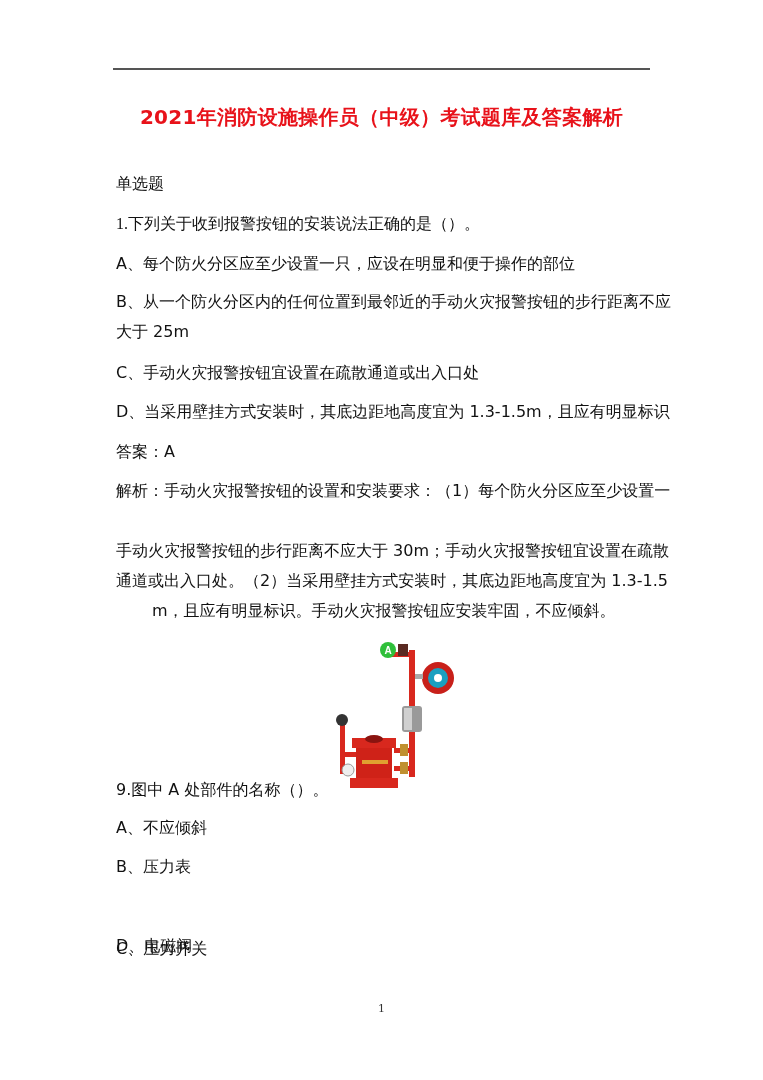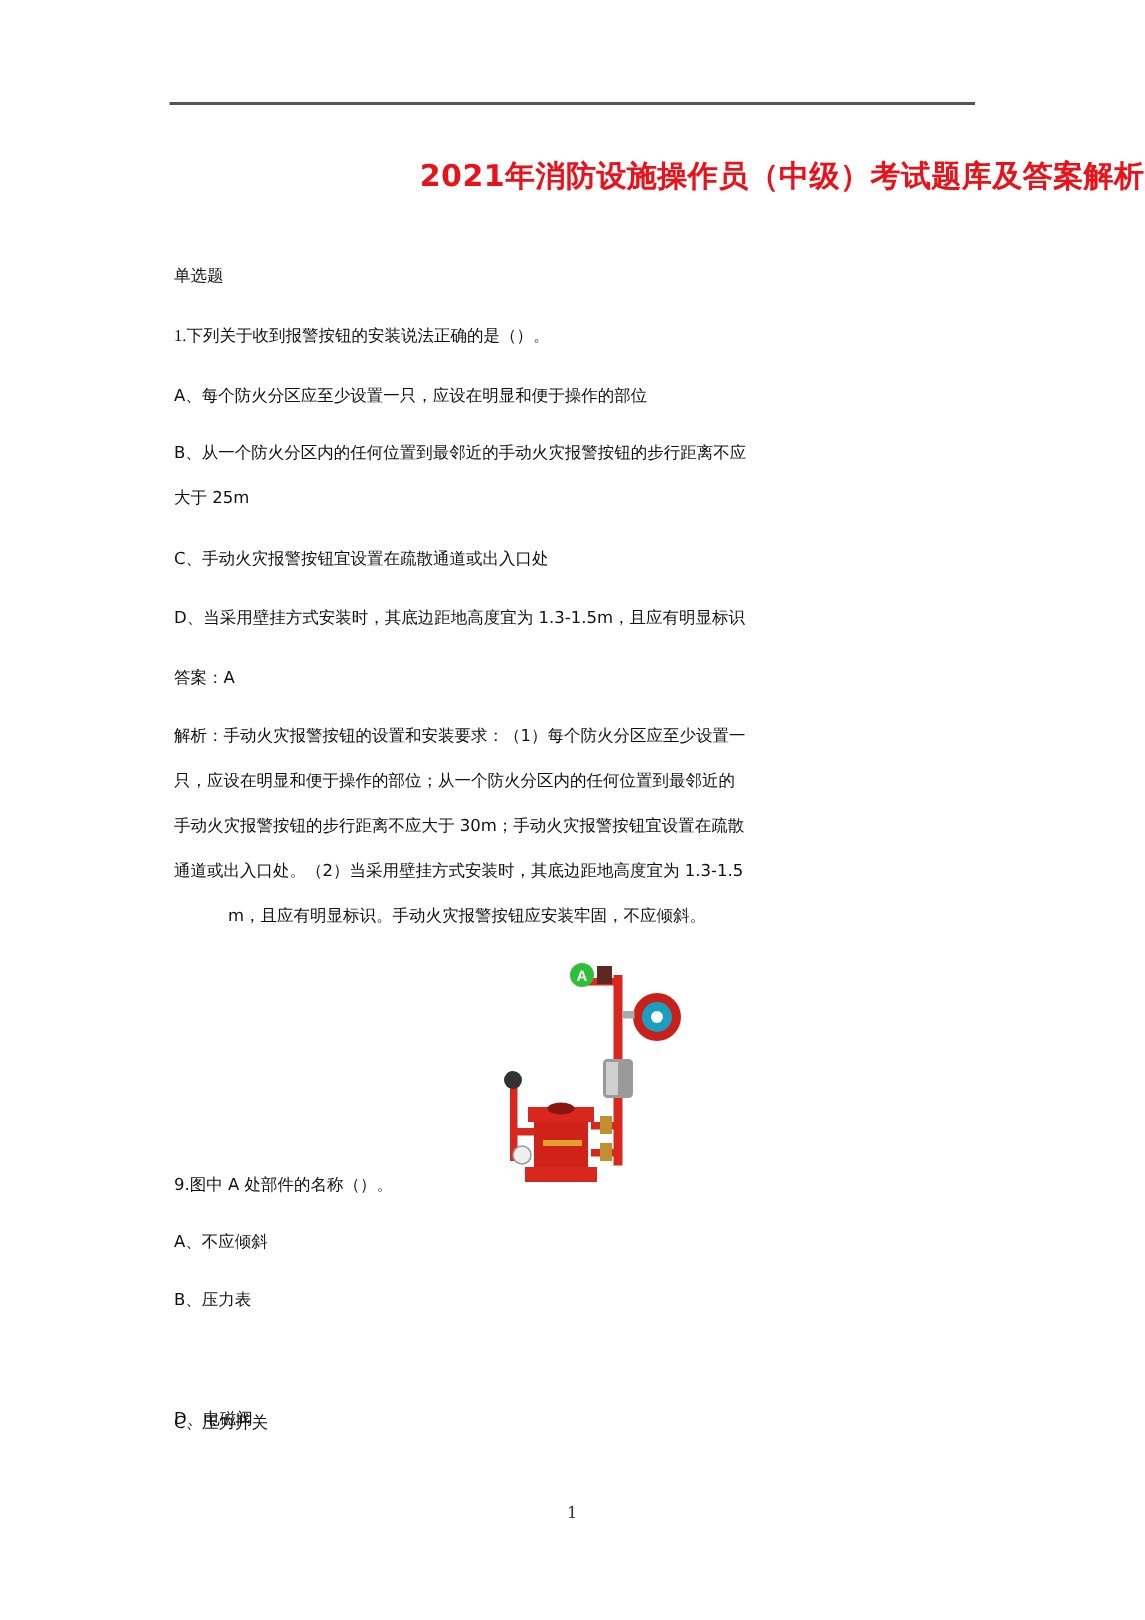--- a/index.html
+++ b/index.html
@@ -1,22 +1,22 @@
 <!DOCTYPE html>
 <html><head>
 <meta charset="utf-8">
 <style>
   html, body { margin:0; padding:0; background:#ffffff; }
   body { width:763px; height:1080px; position:relative; overflow:hidden;
          font-family:"DejaVu Sans", "Liberation Sans", sans-serif; color:#111; }
   .page { position:absolute; left:0; top:0; width:763px; height:1080px; background:#fff; }
   .rule { position:absolute; left:113px; top:68px; width:537px; height:2px; background:#555; }
-  .title { position:absolute; left:0; width:763px; top:104px; text-align:right;
+  .title { position:absolute; left:0; width:763px; top:104px; text-align:center;
            font-size:20px; font-weight:bold; color:#e8121a; letter-spacing:0.3px; }
-  .line { position:absolute; left:116px; font-size:11px; line-height:20px; white-space:nowrap; color:#111;text-align:right; }
+  .line { position:absolute; left:116px; font-size:16px; line-height:20px; white-space:nowrap; color:#111;text-align:right; }
   .figure { position:absolute; left:320px; top:638px; width:150px; height:162px; }
   .pageno { position:absolute; left:0; width:763px; top:1002px; text-align:center;
             font-family:"DejaVu Serif", serif; font-size:11px; color:#333; }
 </style>
 </head>
 <body>
 
 <div class="page">
   <div class="rule"></div>
   <div class="title">2021年消防设施操作员（中级）考试题库及答案解析</div>
@@ -25,21 +25,20 @@
 
   <div class="line" style="top:214px;font-family:Liberation Serif, serif;">1.下列关于收到报警按钮的安装说法正确的是（）。</div>
   <div class="line" style="top:254px;">A、每个防火分区应至少设置一只，应设在明显和便于操作的部位</div>
   <div class="line" style="top:292px;">B、从一个防火分区内的任何位置到最邻近的手动火灾报警按钮的步行距离不应</div>
   <div class="line" style="top:322px;">大于 25m</div>
   <div class="line" style="top:363px;">C、手动火灾报警按钮宜设置在疏散通道或出入口处</div>
   <div class="line" style="top:402px;">D、当采用壁挂方式安装时，其底边距地高度宜为 1.3-1.5m，且应有明显标识</div>
   <div class="line" style="top:442px;">答案：A</div>
 
   <div class="line" style="top:481px;">解析：手动火灾报警按钮的设置和安装要求：（1）每个防火分区应至少设置一</div>
-  <div class="line" style="top:511px;">只，应设在明显和便于操作的部位；从一个防火分区内的任何位置到最邻近的</div>
   <div class="line" style="top:541px;">手动火灾报警按钮的步行距离不应大于 30m；手动火灾报警按钮宜设置在疏散</div>
   <div class="line" style="top:571px;">通道或出入口处。（2）当采用壁挂方式安装时，其底边距地高度宜为 1.3-1.5</div>
   <div class="line" style="top:601px;margin-left:36px;">m，且应有明显标识。手动火灾报警按钮应安装牢固，不应倾斜。</div>
 
   <div class="figure">
     <svg width="150" height="162" viewBox="0 0 150 162">
 
       <rect x="89" y="12" width="6" height="60" fill="#d8281e"></rect>
       <rect x="72" y="14" width="20" height="5" fill="#d8281e"></rect>
 

